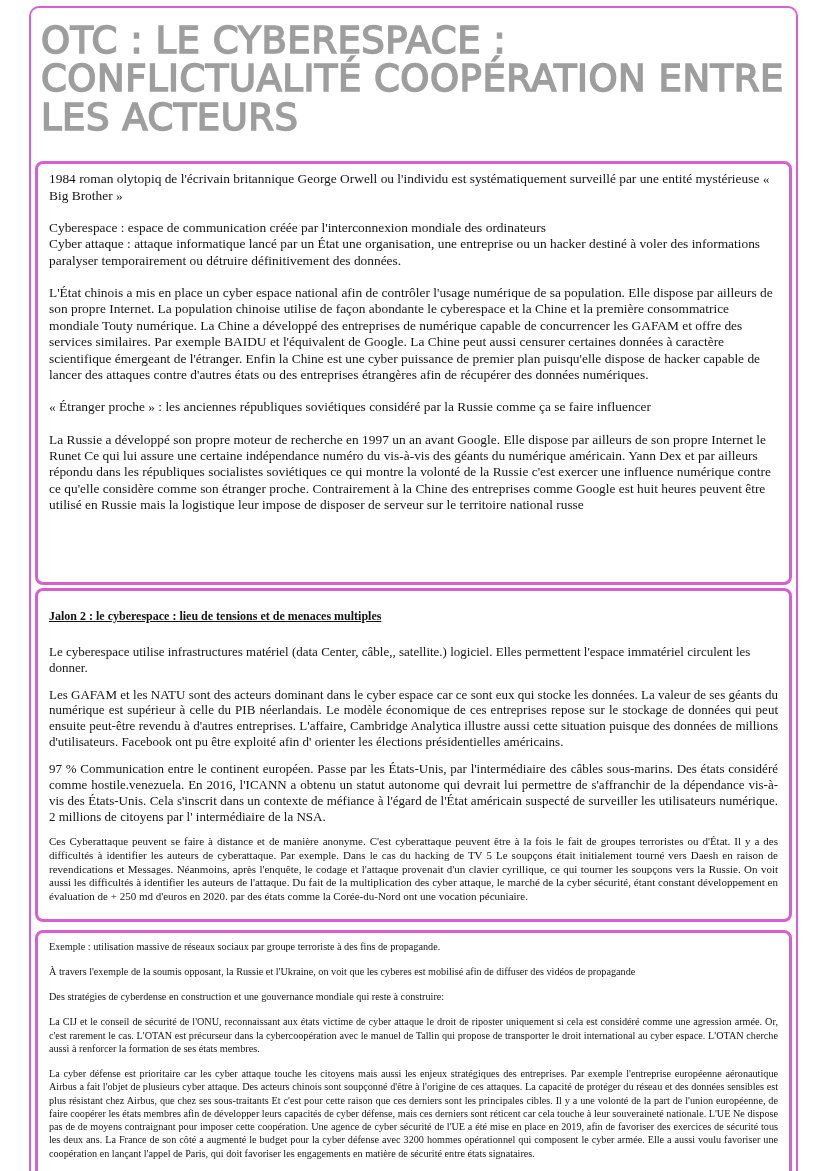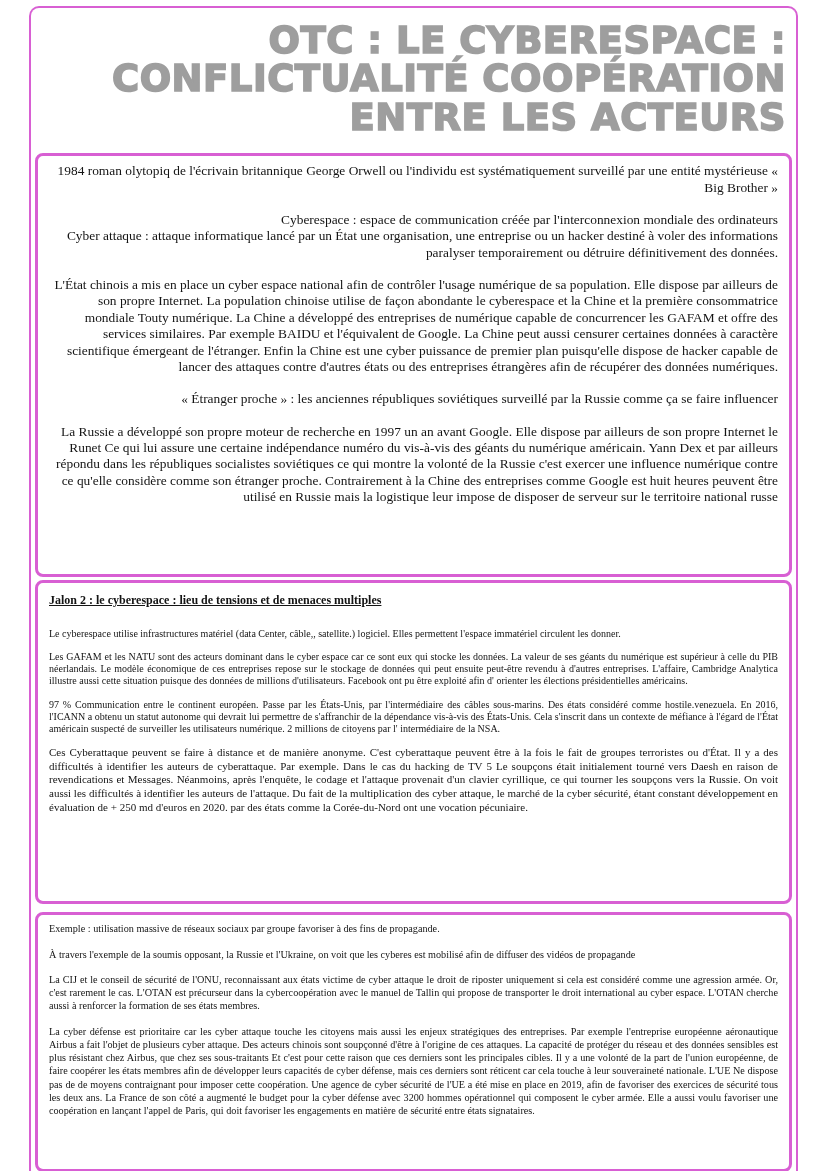--- a/index.html
+++ b/index.html
@@ -21,24 +21,24 @@
     position:absolute;
     top:6px;bottom:-10px;
     left:29px;width:769px;
     border-left:2px solid var(--pink);
     border-right:2px solid var(--pink);
     border-top:2px solid var(--pink);
     border-radius:10px 10px 0 0;
     padding:0 4px;
   }
   .page-title{
-    margin:14px 6px 16px;
-    text-align:right;
+    margin:14px 6px 24px;
+    text-align:left;
     font-family:"DejaVu Sans","Liberation Sans",sans-serif;
-    font-weight:bold;
+    font-weight:normal;
     font-size:37px;
     line-height:1.04;
     letter-spacing:0.5px;
     color:var(--title-gray);
     -webkit-text-stroke:1.6px var(--title-gray);
     text-transform:uppercase;
   }
   .box{
     border:3px solid var(--pink);
     border-radius:8px;
@@ -47,35 +47,34 @@
     margin:0 0 3px;
   }
   .box p{white-space:pre-line;margin:0;}
 
   
   .box1{min-height:424px;}
   .box1 p{
     font-size:13.4px;
     line-height:1.22;
     margin-bottom:16px;
-    text-align:right;
   }
   .box1 p:last-child{margin-bottom:12px;}
 
   
-  .box2{min-height:324px;padding-top:10px;}
+  .box2{min-height:324px;padding-top:18px;}
   .box2 h2{
     font-size:12px;
     line-height:1.2;
     margin:0 0 20px;
     font-weight:bold;
     text-decoration:underline;
   }
   .box2 p{
-    font-size:10px;
+    font-size:13px;
     line-height:1.22;
     margin-bottom:11px;
   }
   .box2 p.small{
     font-size:11px;
     line-height:1.24;
   }
   .just{text-align:justify;}
 
   
@@ -91,32 +90,33 @@
 
 <div class="page-frame">
 
   <h1 class="page-title">OTC : LE CYBERESPACE : CONFLICTUALITÉ COOPÉRATION ENTRE LES ACTEURS</h1>
 
   <section class="box box1">
     <p>1984 roman olytopiq de l'écrivain britannique George Orwell ou l'individu est systématiquement surveillé par une entité mystérieuse « Big Brother »</p>
     <p>Cyberespace : espace de communication créée par l'interconnexion mondiale des ordinateurs
 Cyber attaque : attaque informatique lancé par un État une organisation, une entreprise ou un hacker destiné à voler des informations paralyser temporairement ou détruire définitivement des données.</p>
     <p>L'État chinois a mis en place un cyber espace national afin de contrôler l'usage numérique de sa population. Elle dispose par ailleurs de son propre Internet. La population chinoise utilise de façon abondante le cyberespace et la Chine et la première consommatrice mondiale Touty numérique. La Chine a développé des entreprises de numérique capable de concurrencer les GAFAM et offre des services similaires. Par exemple BAIDU et l'équivalent de Google. La Chine peut aussi censurer certaines données à caractère scientifique émergeant de l'étranger. Enfin la Chine est une cyber puissance de premier plan puisqu'elle dispose de hacker capable de lancer des attaques contre d'autres états ou des entreprises étrangères afin de récupérer des données numériques.</p>
-    <p>« Étranger proche » : les anciennes républiques soviétiques surveillé par la Russie comme ça se faire influencer</p>
+    <p>« Étranger proche » : les anciennes républiques soviétiques considéré par la Russie comme ça se faire influencer</p>
     <p>La Russie a développé son propre moteur de recherche en 1997 un an avant Google. Elle dispose par ailleurs de son propre Internet le Runet Ce qui lui assure une certaine indépendance numéro du vis-à-vis des géants du numérique américain. Yann Dex et par ailleurs répondu dans les républiques socialistes soviétiques ce qui montre la volonté de la Russie c'est exercer une influence numérique contre ce qu'elle considère comme son étranger proche. Contrairement à la Chine des entreprises comme Google est huit heures peuvent être utilisé en Russie mais la logistique leur impose de disposer de serveur sur le territoire national russe</p>
   </section>
 
   <section class="box box2">
     <h2>Jalon 2 : le cyberespace : lieu de tensions et de menaces multiples</h2>
     <p>Le cyberespace utilise infrastructures matériel (data Center, câble,, satellite.) logiciel. Elles permettent l'espace immatériel circulent les donner.</p>
     <p class="just">Les GAFAM et les NATU sont des acteurs dominant dans le cyber espace car ce sont eux qui stocke les données. La valeur de ses géants du numérique est supérieur à celle du PIB néerlandais. Le modèle économique de ces entreprises repose sur le stockage de données qui peut ensuite peut-être revendu à d'autres entreprises. L'affaire, Cambridge Analytica illustre aussi cette situation puisque des données de millions d'utilisateurs. Facebook ont pu être exploité afin d' orienter les élections présidentielles américains.</p>
     <p class="just">97 % Communication entre le continent européen. Passe par les États-Unis, par l'intermédiaire des câbles sous-marins. Des états considéré comme hostile.venezuela. En 2016, l'ICANN a obtenu un statut autonome qui devrait lui permettre de s'affranchir de la dépendance vis-à-vis des États-Unis. Cela s'inscrit dans un contexte de méfiance à l'égard de l'État américain suspecté de surveiller les utilisateurs numérique. 2 millions de citoyens par l' intermédiaire de la NSA.</p>
     <p class="small just">Ces Cyberattaque peuvent se faire à distance et de manière anonyme. C'est cyberattaque peuvent être à la fois le fait de groupes terroristes ou d'État. Il y a des difficultés à identifier les auteurs de cyberattaque. Par exemple. Dans le cas du hacking de TV 5 Le soupçons était initialement tourné vers Daesh en raison de revendications et Messages. Néanmoins, après l'enquête, le codage et l'attaque provenait d'un clavier cyrillique, ce qui tourner les soupçons vers la Russie. On voit aussi les difficultés à identifier les auteurs de l'attaque. Du fait de la multiplication des cyber attaque, le marché de la cyber sécurité, étant constant développement en évaluation de + 250 md d'euros en 2020. par des états comme la Corée-du-Nord ont une vocation pécuniaire.</p>
   </section>
 
   <section class="box box3">
-    <p>Exemple : utilisation massive de réseaux sociaux par groupe favoriser à des fins de propagande.</p>
+    <p>Exemple : utilisation massive de réseaux sociaux par groupe terroriste à des fins de propagande.</p>
     <p>À travers l'exemple de la soumis opposant, la Russie et l'Ukraine, on voit que les cyberes est mobilisé afin de diffuser des vidéos de propagande</p>
+    <p>Des stratégies de cyberdense en construction et une gouvernance mondiale qui reste à construire:</p>
     <p class="just">La CIJ et le conseil de sécurité de l'ONU, reconnaissant aux états victime de cyber attaque le droit de riposter uniquement si cela est considéré comme une agression armée. Or, c'est rarement le cas. L'OTAN est précurseur dans la cybercoopération avec le manuel de Tallin qui propose de transporter le droit international au cyber espace. L'OTAN cherche aussi à renforcer la formation de ses états membres.</p>
     <p class="just">La cyber défense est prioritaire car les cyber attaque touche les citoyens mais aussi les enjeux stratégiques des entreprises. Par exemple l'entreprise européenne aéronautique Airbus a fait l'objet de plusieurs cyber attaque. Des acteurs chinois sont soupçonné d'être à l'origine de ces attaques. La capacité de protéger du réseau et des données sensibles est plus résistant chez Airbus, que chez ses sous-traitants Et c'est pour cette raison que ces derniers sont les principales cibles. Il y a une volonté de la part de l'union européenne, de faire coopérer les états membres afin de développer leurs capacités de cyber défense, mais ces derniers sont réticent car cela touche à leur souveraineté nationale. L'UE Ne dispose pas de de moyens contraignant pour imposer cette coopération. Une agence de cyber sécurité de l'UE a été mise en place en 2019, afin de favoriser des exercices de sécurité tous les deux ans. La France de son côté a augmenté le budget pour la cyber défense avec 3200 hommes opérationnel qui composent le cyber armée. Elle a aussi voulu favoriser une coopération en lançant l'appel de Paris, qui doit favoriser les engagements en matière de sécurité entre états signataires.</p>
   </section>
 
 </div>
 
 </body></html>

